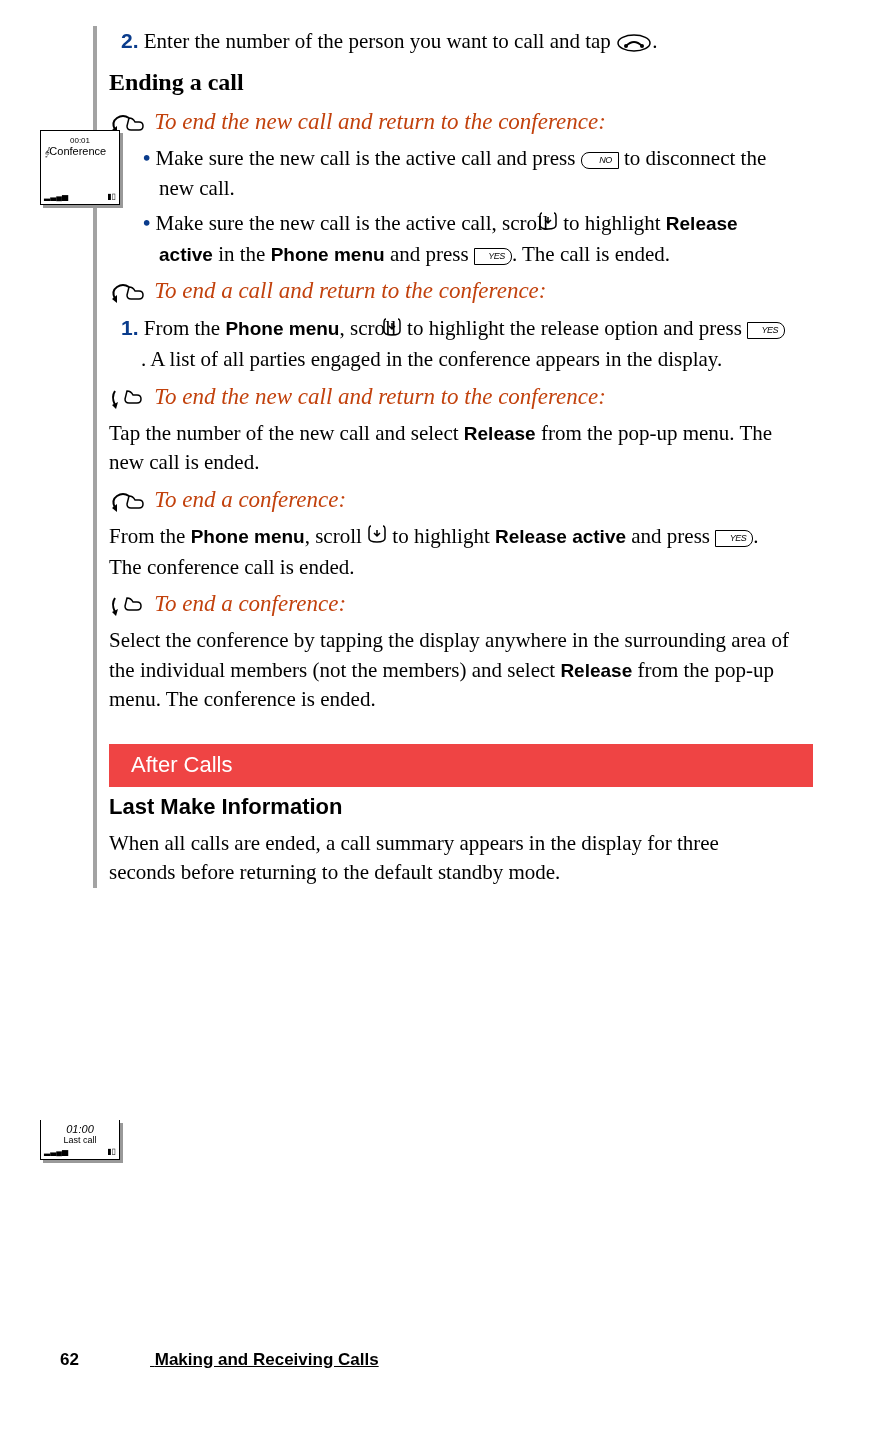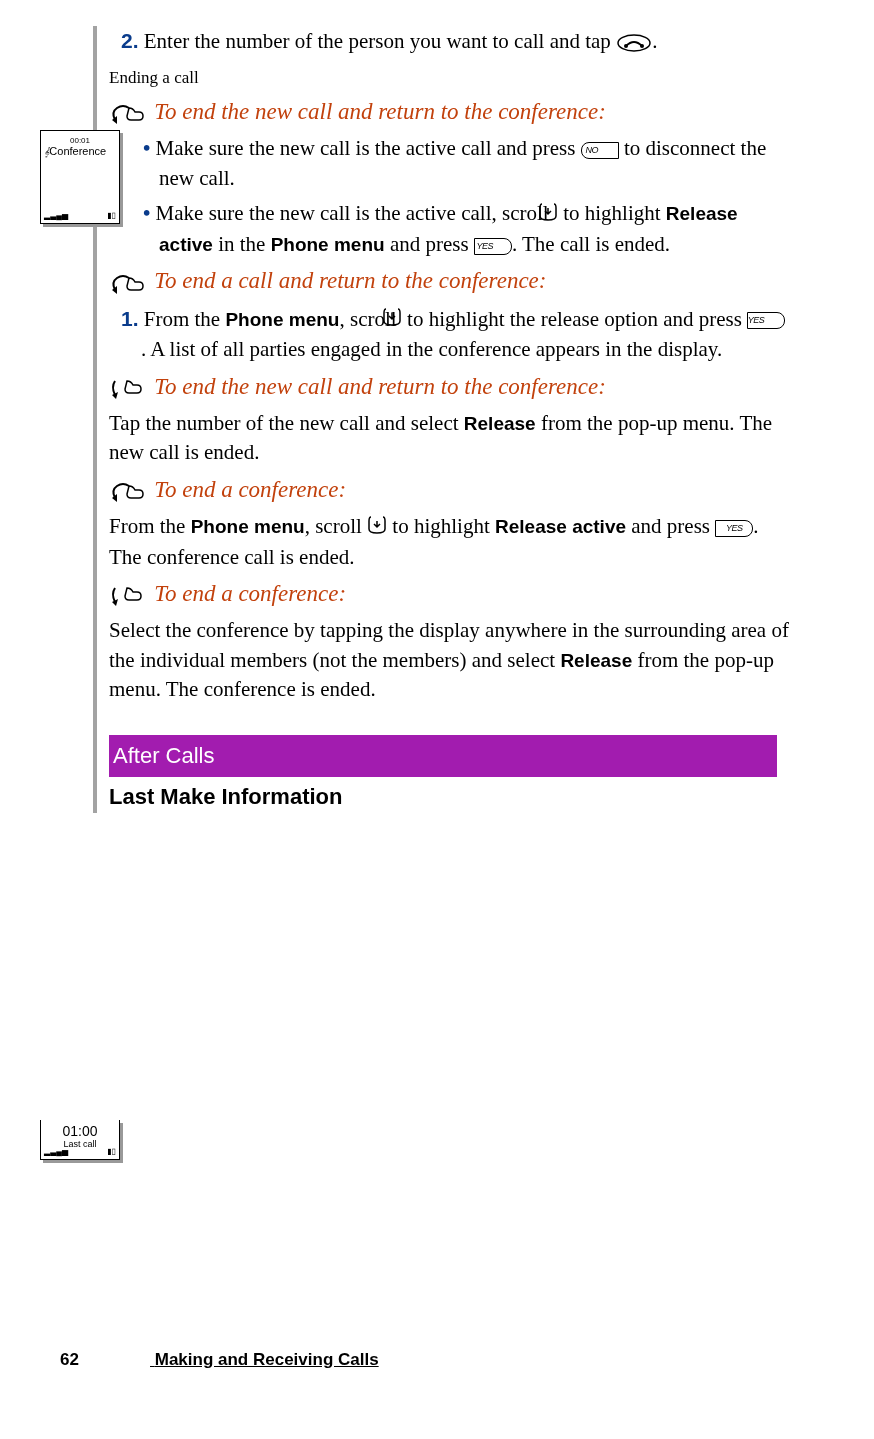--- a/index.html
+++ b/index.html
@@ -19,21 +19,21 @@
     padding: 20px 30px 30px 30px;
   }
   .left-col {
     position: absolute;
     left: 40px;
     top: 130px;
     width: 120px;
   }
   .phone-screen {
     width: 80px;
-    height: 94px;
+    height: 75px;
     border: 1px solid #000;
     box-shadow: 3px 3px 0 #999;
     background: #fff;
     font-family: Arial, sans-serif;
     font-size: 8px;
     text-align: center;
     padding-top: 5px;
     box-sizing: border-box;
     position: relative;
     margin-bottom: 20px;
@@ -80,22 +80,22 @@
     border-left: 4px solid #a3a3a3;
     padding-left: 12px;
   }
   .step-num {
     color: #0a3c8c;
     font-weight: bold;
     font-family: Arial, sans-serif;
   }
   .sub-head {
     font-family: Georgia, serif;
-    font-weight: normal;
-    font-size: 17px;
+    font-weight: bold;
+    font-size: 24px;
     margin-top: 10px;
   }
   .blue-italic {
     color: #c2410c;
     font-style: italic;
     font-size: 23px;
     font-family: Georgia, serif;
     font-weight: 500;
   }
   .hand-icon-back, .hand-icon-down {
@@ -120,21 +120,21 @@
     border: 1px solid #000;
     border-radius: 8px;
     padding: 0 6px;
     font-family: Arial, sans-serif;
     font-size: 9px;
     font-style: italic;
     vertical-align: middle;
     line-height: 14px;
     height: 15px;
     min-width: 24px;
-    text-align: center;
+    text-align: right;
     letter-spacing: -0.5px;
     position: relative;
   }
   .btn-no {
     border-top-right-radius: 0;
     border-bottom-right-radius: 0;
     border-right: 1px solid #000;
   }
   .btn-yes {
     border-top-left-radius: 0;
@@ -145,25 +145,25 @@
     display: inline-block;
     vertical-align: middle;
   }
   .phone-call-icon svg { vertical-align: middle; }
   .bold {
     font-family: Arial, sans-serif;
     font-weight: bold;
     font-size: 19px;
   }
   .section-bar {
-    background: #a21caf;
+    background: #ef4444;
     color: #fff;
     font-family: Arial, sans-serif;
     font-size: 22px;
-    padding: 6px 4px;
+    padding: 6px 22px;
     margin-top: 30px;
     width: calc(100% - 20px);
   }
   .h3 {
     font-family: Arial, sans-serif;
     font-weight: bold;
     font-size: 22px;
     margin-top: 5px;
     margin-bottom: 2px;
   }
@@ -191,21 +191,21 @@
         <span style="font-style:italic; font-size:9px;">𝄞</span><span style="font-size:11px;">Conference</span>
       </div>
       <div class="bottom-icons">
         <span>▂▃▄▅</span>
         <span>▮▯</span>
       </div>
     </div>
   </div>
 
   <div class="phone-screen2">
-    <div style="font-size:14px;">01:00</div>
+    <div style="font-size:11px;font-style:italic;">01:00</div>
     <div style="font-size:9px;">Last call</div>
     <div class="bottom-icons">
       <span>▂▃▄▅</span>
       <span>▮▯</span>
     </div>
   </div>
 
   <div class="main">
 
     <p class="indent">
@@ -304,20 +304,21 @@
             <path d="M18 4 Q22 4 24 8 L28 8 Q32 8 32 12 Q32 16 28 16 L20 16 Q16 16 16 12 Z" fill="none" stroke="#000" stroke-width="1.5"></path>
           </svg></span>
       <span class="blue-italic">To end a conference:</span>
     </p>
     <p>
       <span>Select the conference by tapping the display anywhere in the surrounding area of the individual members (not the members) and select </span><span class="bold">Release</span><span> from the pop-up menu. The conference is ended.</span>
     </p>
 
     <div class="section-bar">After Calls</div>
     <div class="h3">Last Make Information</div>
+    <p>When all calls are ended, a call summary appears in the display for three seconds before returning to the default standby mode.</p>
 
   </div>
 
   <div class="footer">
     <span class="pg">62</span>
     <span>Making and Receiving Calls</span>
   </div>
 </div>
 
 </body></html>

